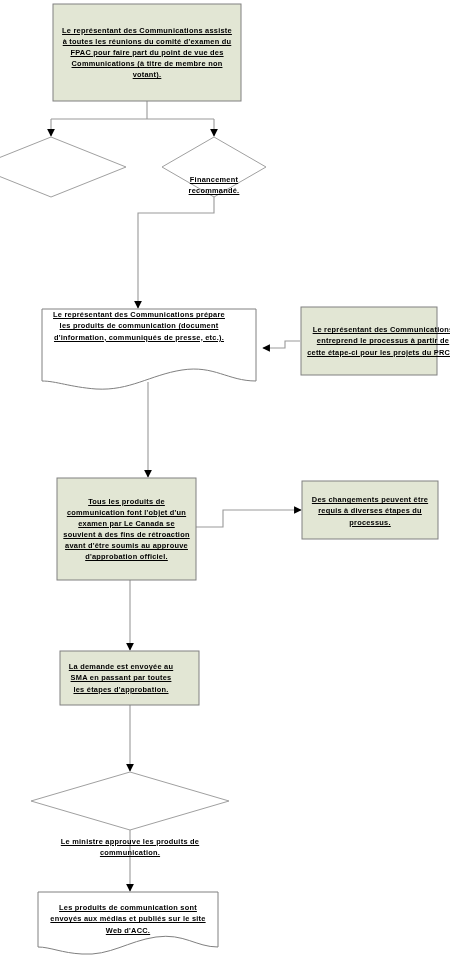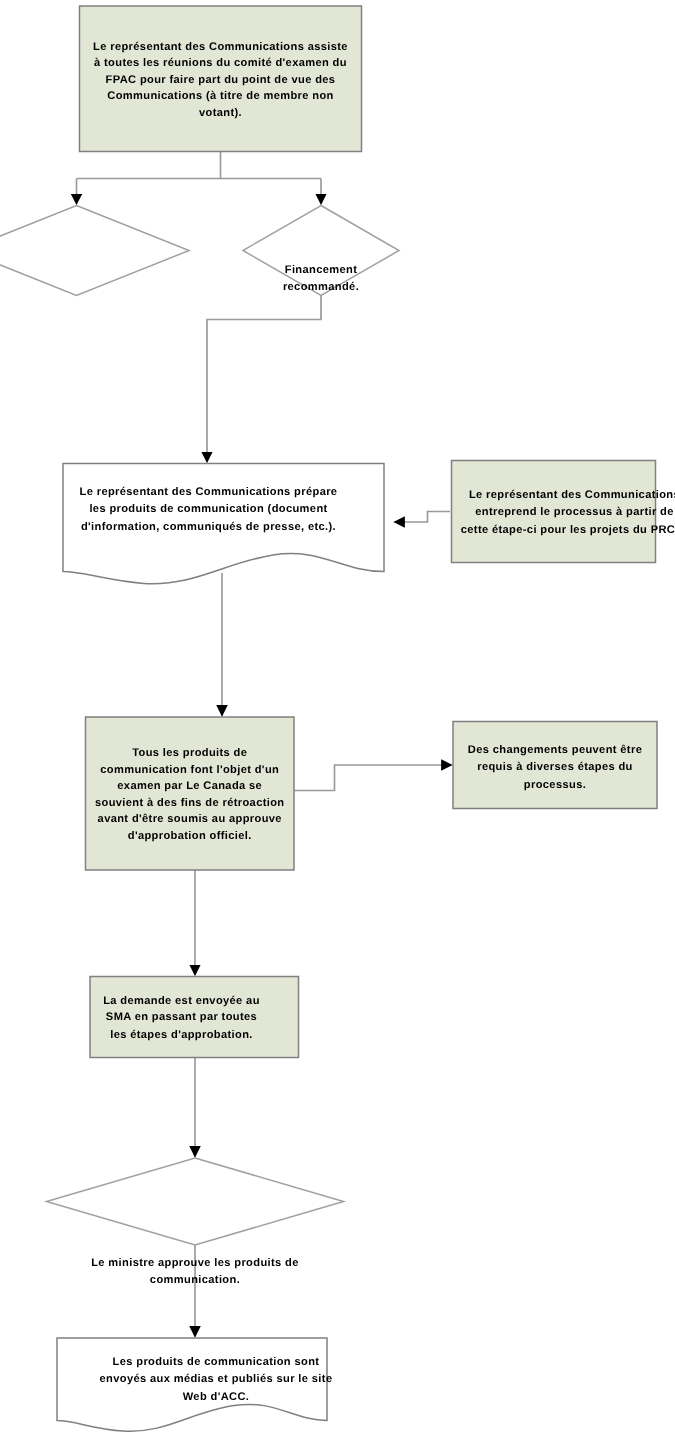--- a/index.html
+++ b/index.html
@@ -32,20 +32,21 @@
     justify-content: center;
     text-align: center;
     font-size: 7.4px;
     line-height: 1.5;
     color: #000000;
     font-weight: bold;
     letter-spacing: 0.25px;
     box-sizing: border-box;
     padding: 2px 6px;
     pointer-events: auto;
+    text-decoration: underline;
   }
   .node-text span { display: block; width: 100%; }
   .diamond-text { font-size: 7.4px; }
 </style>
 </head>
 <body>
 
 <div id="canvas">
 
   <svg class="layer" viewBox="0 0 450 962" xmlns="http://www.w3.org/2000/svg">
@@ -106,21 +107,21 @@
 
   <div class="node-text" style="left:53px; top:4px; width:188px; height:97px;">
     <span>Le représentant des Communications assiste à toutes les réunions du comité d'examen du FPAC pour faire part du point de vue des Communications (à titre de membre non votant).</span>
   </div>
 
 
   <div class="node-text diamond-text" style="left:172px; top:150px; width:84px; height:34px;margin-top:18px;">
     <span>Financement recommandé.</span>
   </div>
 
-  <div class="node-text" style="left:42px; top:311px; width:194px; height:56px;">
+  <div class="node-text" style="left:42px; top:298px; width:194px; height:56px;">
     <span>Le représentant des Communications prépare les produits de communication (document d'information, communiqués de presse, etc.).</span>
   </div>
 
   <div class="node-text" style="left:301px; top:307px; width:164px; height:68px;">
     <span>Le représentant des Communications entreprend le processus à partir de cette étape-ci pour les projets du PRCM.</span>
   </div>
 
   <div class="node-text" style="left:57px; top:478px; width:139px; height:102px;">
     <span>Tous les produits de communication font l'objet d'un examen par Le Canada se souvient à des fins de rétroaction avant d'être soumis au approuve d'approbation officiel.</span>
   </div>
@@ -130,17 +131,17 @@
   </div>
 
   <div class="node-text" style="left:60px; top:651px; width:122px; height:54px;">
     <span>La demande est envoyée au SMA en passant par toutes les étapes d'approbation.</span>
   </div>
 
   <div class="node-text diamond-text" style="left:48px; top:830px; width:164px; height:34px;">
     <span>Le ministre approuve les produits de communication.</span>
   </div>
 
-  <div class="node-text" style="left:38px; top:896px; width:180px; height:46px;margin-left:16px;">
+  <div class="node-text" style="left:38px; top:896px; width:180px; height:46px;">
     <span>Les produits de communication sont envoyés aux médias et publiés sur le site Web d'ACC.</span>
   </div>
 
 </div>
 
 </body></html>

